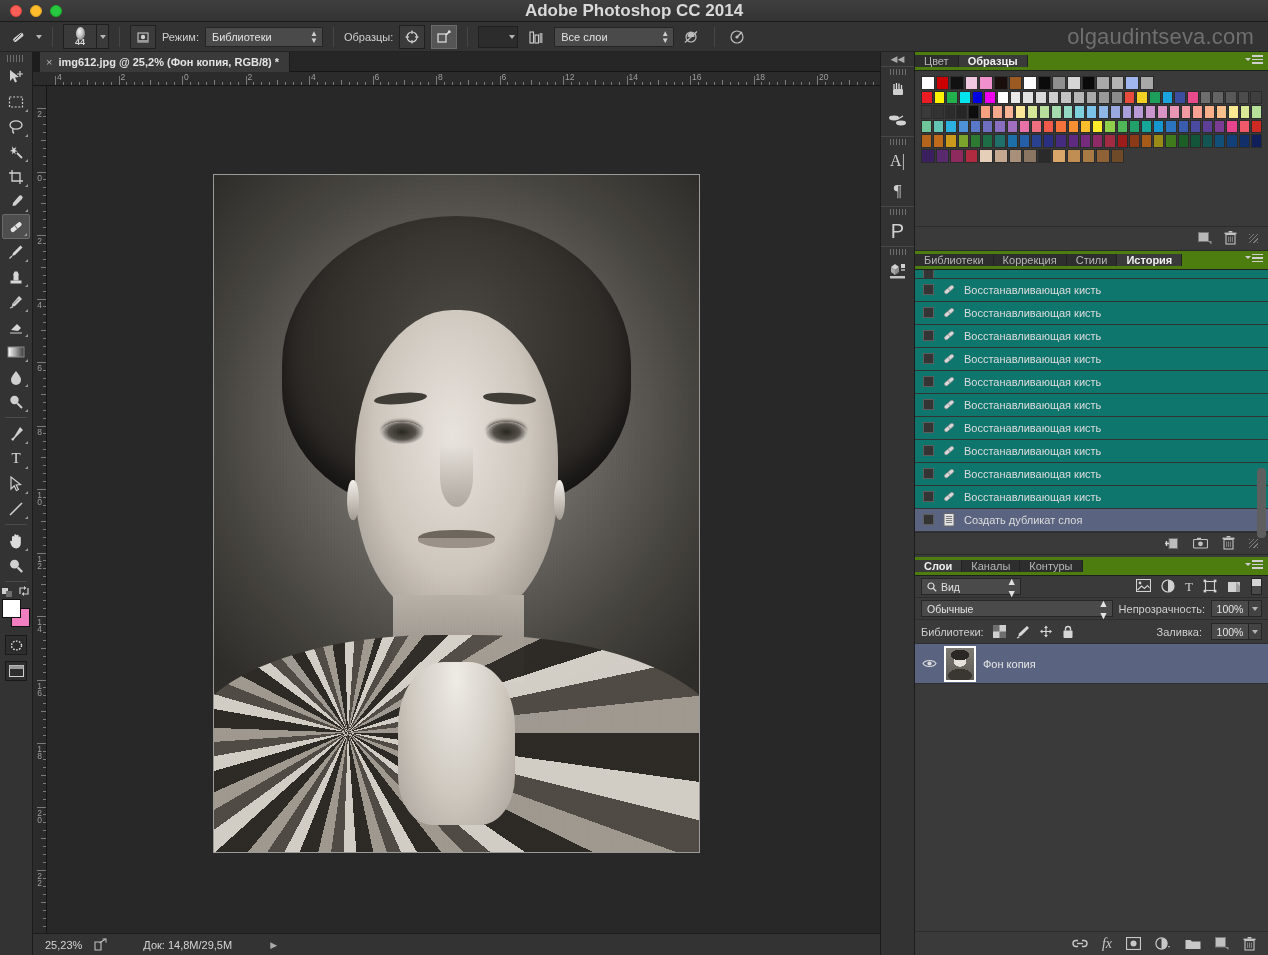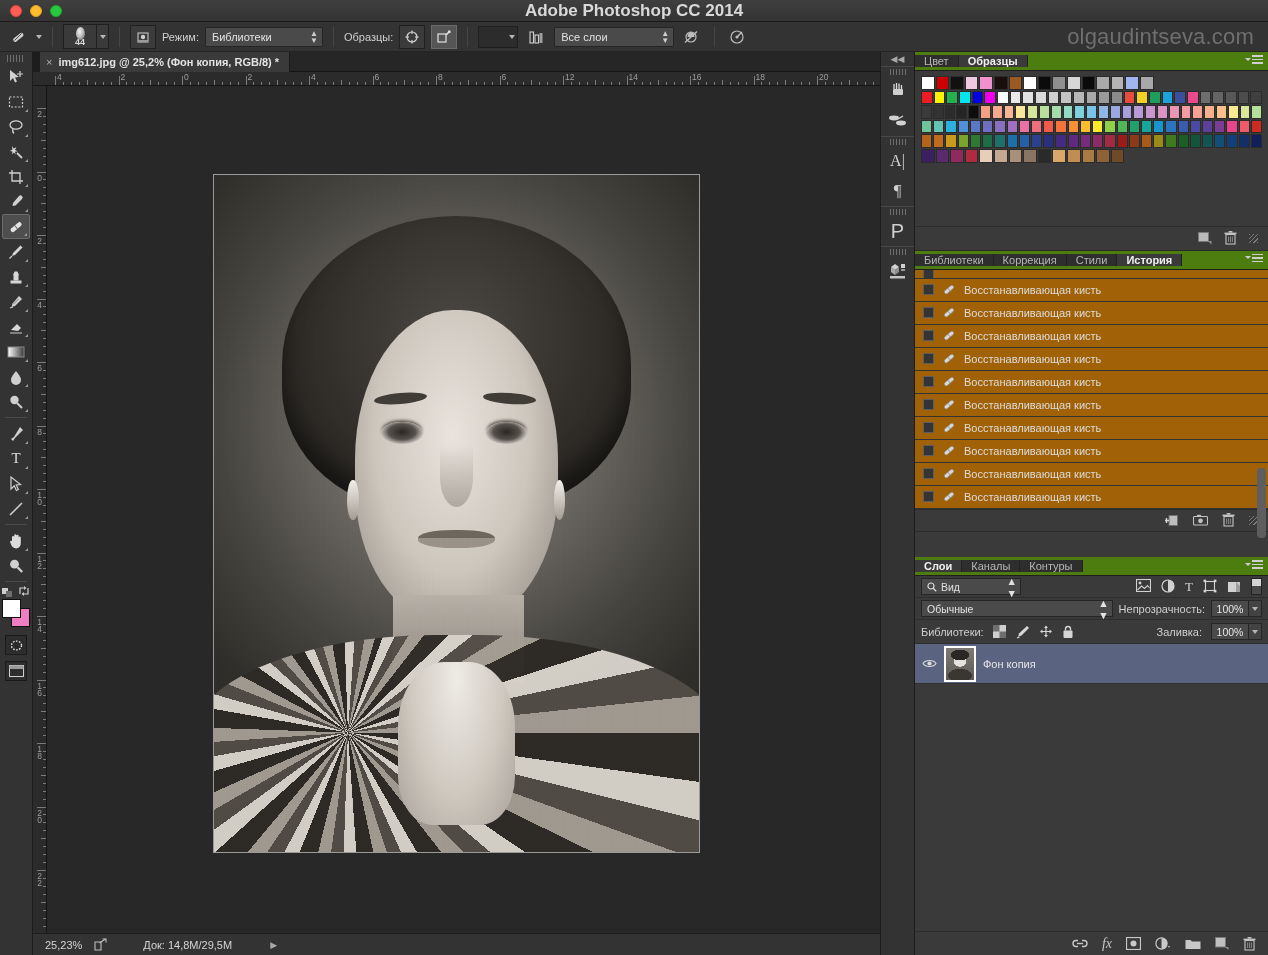--- a/index.html
+++ b/index.html
@@ -236,21 +236,21 @@
   .pmenu .tiny { width:0;height:0;border-left:3px solid transparent;border-right:3px solid transparent;border-top:3px solid #cfcfcf;}
 
   
   #swatchPanel .sw-body { padding:5px 6px 0 6px; background:#3a3a3a; }
   .sw-row { display:flex; gap:1px; margin-bottom:1px; }
   .sw { width:13.6px; height:13.6px; border:1px solid #2b2b2b; }
   .sw-spacer { height:62px; }
   .sw-footer { height:24px; display:flex; align-items:center; justify-content:flex-end; gap:12px; padding-right:10px; border-top:1px solid #2c2c2c; color:#c6c6c6;}
 
   
-  #historyPanel .hist-list { background:#a16207; position:relative; }
+  #historyPanel .hist-list { background:#0f766e; position:relative; }
   .hist-row {
     height:23px; display:flex; align-items:center; gap:8px; padding-left:8px;
     border-bottom:1px solid #333; font-size:11px; color:#dcdcdc;
   }
   .hist-row.partial { height:9px; overflow:hidden; }
   .hist-row.selected { background:#5a6480; }
   .hist-chk { width:11px;height:11px;border:1px solid #5d5d5d;background:#343434;flex:none;}
   .hist-ico { width:14px;height:14px;flex:none;display:flex;align-items:center;justify-content:center;color:#d6d6d6;}
   .hist-footer { height:22px; display:flex; align-items:center; justify-content:flex-end; gap:14px; padding-right:10px; border-top:1px solid #2c2c2c; color:#c6c6c6;}
   .hist-scroll { position:absolute; right:2px; top:198px; width:9px; height:70px; background:#5e5e5e; border-radius:4px;}
@@ -1219,20 +1219,30 @@
           <div class="hist-ico">
             <svg width="15" height="15" viewBox="0 0 15 15">
               <g transform="rotate(-40 7.5 7.5)">
                 <rect x="1.5" y="5.6" width="12" height="4" rx="2" fill="#d8d8d8" stroke="#8a8a8a" stroke-width=".7"></rect>
                 <line x1="7.5" y1="5.6" x2="7.5" y2="9.6" stroke="#8a8a8a" stroke-width=".9"></line>
               </g>
             </svg>
           </div>
           <span>Восстанавливающая кисть</span>
         </div>
+        <div class="hist-row selected">
+          <div class="hist-chk"></div>
+          <div class="hist-ico">
+            <svg width="13" height="14" viewBox="0 0 13 14">
+              <rect x="1" y="0.5" width="10" height="12.5" fill="#e2e2e2" stroke="#6a6a6a"></rect>
+              <path d="M3 3.5 h6 M3 5.5 h6 M3 7.5 h6 M3 9.5 h6" stroke="#7a7a7a" stroke-width="1"></path>
+            </svg>
+          </div>
+          <span>Создать дубликат слоя</span>
+        </div>
         <div class="hist-scroll"></div>
     </div>
     <div class="hist-footer">
       <span>
         <svg width="14" height="13" viewBox="0 0 14 13">
             <rect x="4" y="1.5" width="8.5" height="10" fill="#bdbdbd" stroke="#6e6e6e"></rect>
             <path d="M1.5 4 v5 M-0.5 6.5 h4.5" stroke="#d6d6d6" stroke-width="1.4"></path>
           </svg>
       </span>
       <span>

